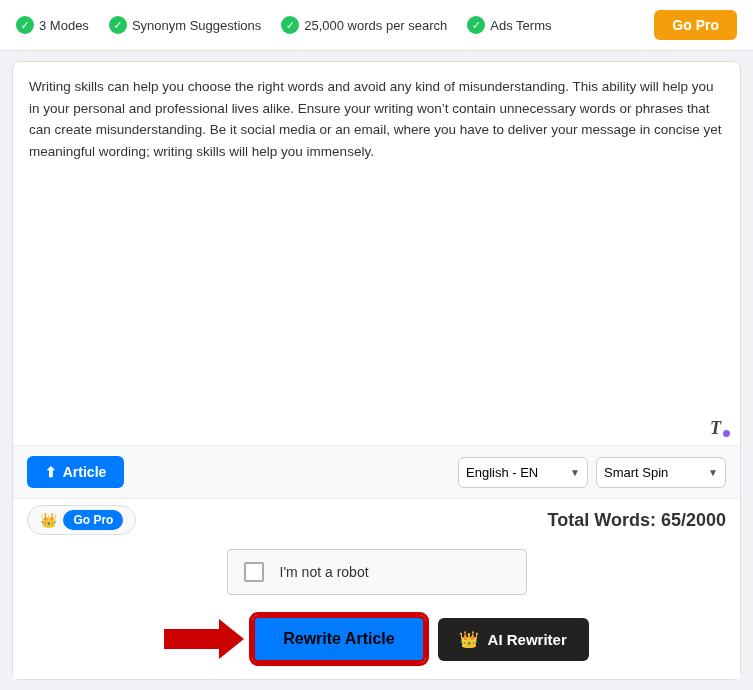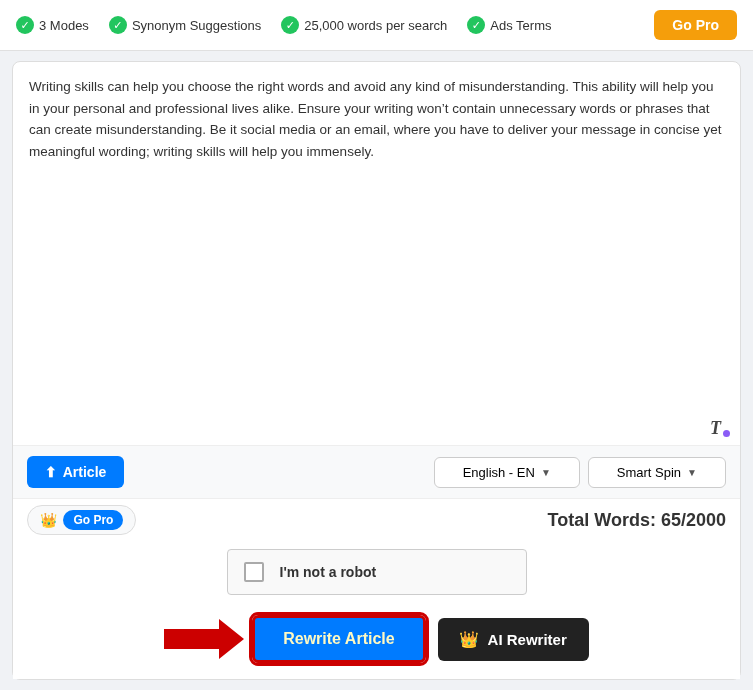--- a/index.html
+++ b/index.html
@@ -104,21 +104,21 @@
     }
     .dropdown-group {
       display: flex;
       gap: 8px;
       margin-left: auto;
     }
     .dropdown {
       background: #fff;
       border: 1px solid #ccc;
       border-radius: 6px;
-      padding: 7px 28px;
+      padding: 7px 7px;
       font-size: 13px;
       cursor: pointer;
       display: flex;
       align-items: center;
       gap: 6px;
       min-width: 130px;
       justify-content: space-between;
     }
     .chevron-down {
       font-size: 10px;
@@ -164,21 +164,20 @@
       color: #333;
       font-weight: 600;
     }
 
     
     .captcha-row {
       display: flex;
       justify-content: center;
       padding: 8px 4px;
       background: #fff;
-      font-weight: bold;
     }
     .captcha-box {
       border: 1px solid #ccc;
       border-radius: 4px;
       padding: 12px 16px;
       display: flex;
       align-items: center;
       gap: 16px;
       width: 300px;
       background: #f9f9f9;
@@ -219,21 +218,21 @@
       display: flex;
       align-items: center;
       justify-content: center;
       padding: 12px 14px 16px;
       gap: 12px;
       background: #fff;
       position: relative;
     }
     .rewrite-btn {
       background: #007bff;
-      color: #fef9c3;
+      color: #000000;
       border: 3px solid #cc0000;
       border-radius: 6px;
       padding: 12px 28px;
       font-size: 16px;
       font-weight: bold;
       cursor: pointer;
       outline: 3px solid #cc0000;
     }
     .ai-rewriter-btn {
       background: #222;

